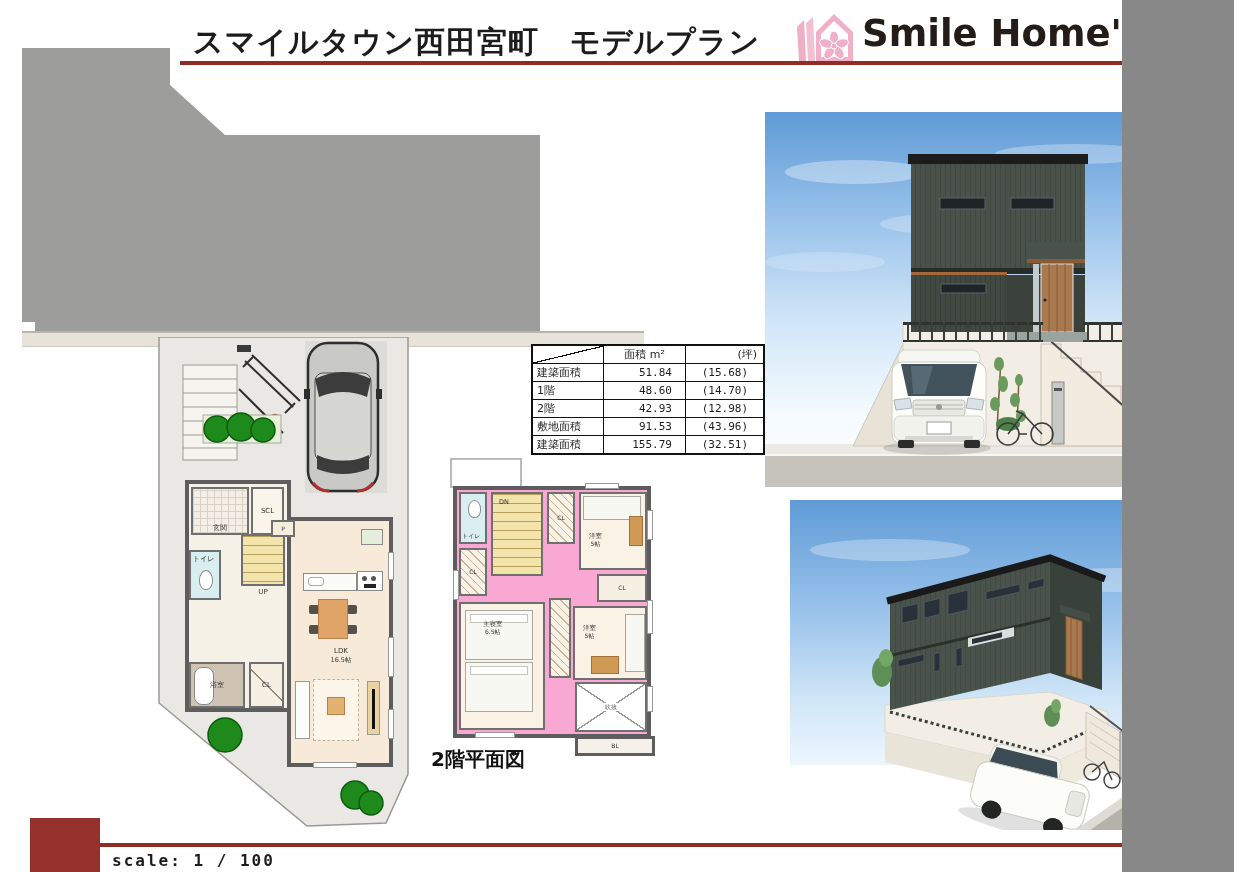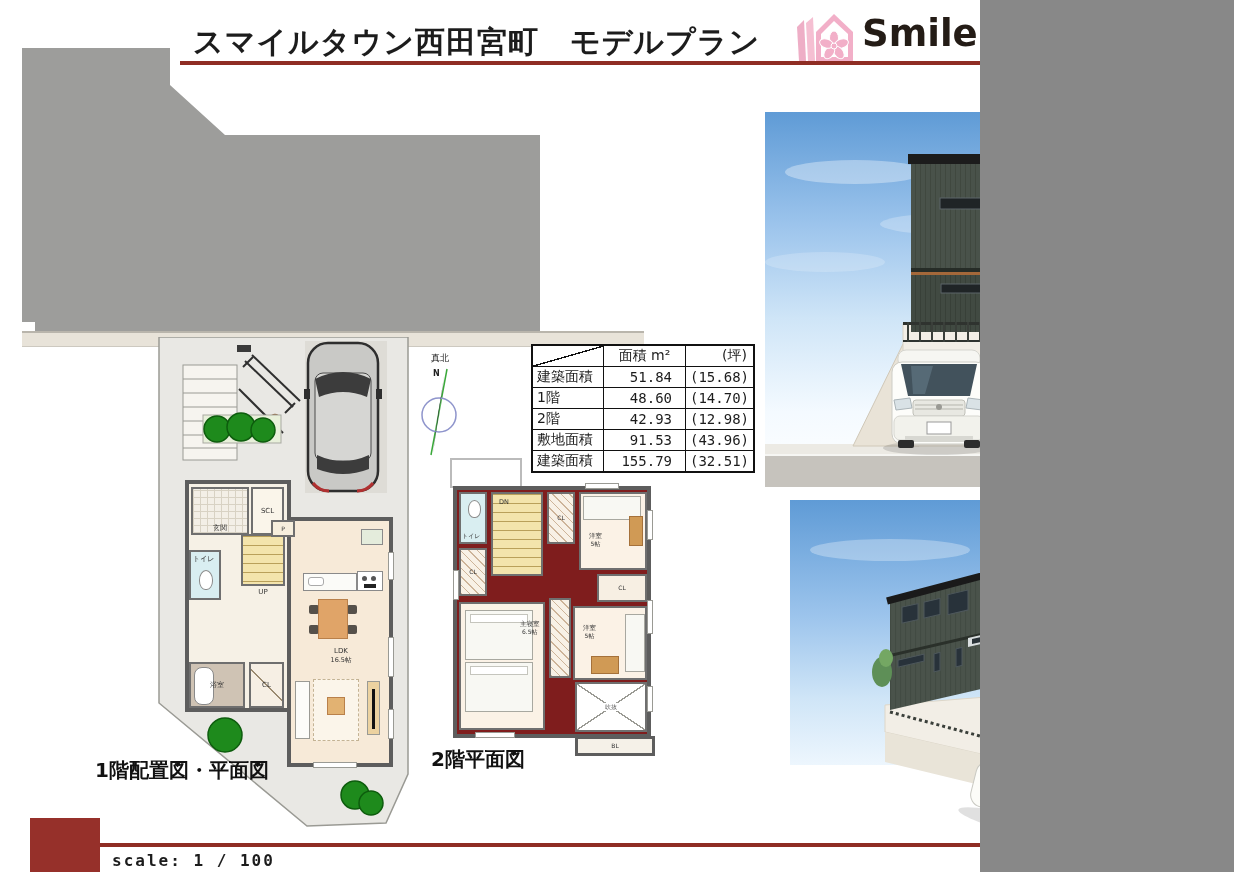--- a/index.html
+++ b/index.html
@@ -1,16 +1,16 @@
 <!DOCTYPE html>
 <html><head>
 <meta charset="utf-8">
 <style>
   html,body{margin:0;padding:0;background:#888;}
-  .page{position:relative;width:980px;height:872px;background:#ffffff;overflow:hidden;
+  .page{position:relative;width:1122px;height:872px;background:#ffffff;overflow:hidden;
         font-family:"DejaVu Sans","Liberation Sans",sans-serif;color:#1c1c1c;text-decoration:underline;}
   .abs{position:absolute;}
   
   .title{left:193px;top:22px;font-size:30px;font-weight:bold;letter-spacing:1px;white-space:nowrap;}
   .title-underline{left:180px;top:61px;width:950px;height:4px;background:#8f2d24;}
   .brand-text{left:862px;top:12px;font-size:37px;font-weight:bold;color:#241c16;letter-spacing:0px;white-space:nowrap;}
   .sq-dark{left:1124px;top:28px;width:66px;height:66px;background:#96302a;z-index:3;}
   .sq-pink{left:1136px;top:40px;width:66px;height:66px;background:#e2a39c;z-index:2;}
   
   .gray-poly{left:22px;top:48px;width:518px;height:283px;background:#9d9d9b;
@@ -28,24 +28,24 @@
   .stairs{background-color:#f3e4ac;background-image:repeating-linear-gradient(180deg,#b9a05a 0 1px,transparent 1px 9px);}
   .diag1{background-color:#f6efe4;background-image:linear-gradient(45deg,transparent 48%,#9a8a70 48%,#9a8a70 52%,transparent 52%);}
   .voidx{background-color:#ffffff;background-image:
      linear-gradient(to top right,transparent calc(50% - .7px),#9a9a94 calc(50% - .7px),#9a9a94 calc(50% + .7px),transparent calc(50% + .7px)),
      linear-gradient(to bottom right,transparent calc(50% - .7px),#9a9a94 calc(50% - .7px),#9a9a94 calc(50% + .7px),transparent calc(50% + .7px));}
   .furn{position:absolute;box-sizing:border-box;}
   .win{position:absolute;background:#fff;border:1px solid #9a9a94;box-sizing:border-box;z-index:3;}
   .bed{background:#f8f8f3;border:1.5px solid #a8a8a0;}
   
   .area-table{left:531px;top:344px;z-index:4;border-collapse:collapse;border:2px solid #111;background:#fff;}
-  .area-table td{border:1px solid #111;font-size:14px;height:13px;padding:1px 4px;white-space:nowrap;}
+  .area-table td{border:1px solid #111;font-size:11px;height:13px;padding:1px 4px;white-space:nowrap;}
   .area-table td.lab{width:62px;text-align:left;padding-left:4px;font-weight:500;}
   .area-table td.num{width:64px;text-align:right;padding-right:13px;font-family:"DejaVu Sans Mono","DejaVu Sans",monospace;}
-  .area-table td.tsu{width:58px;text-align:right;padding-right:4px;font-family:"DejaVu Sans Mono","DejaVu Sans",monospace;}
+  .area-table td.tsu{width:58px;text-align:right;padding-right:15px;font-family:"DejaVu Sans Mono","DejaVu Sans",monospace;}
   .area-table td.hdr{text-align:center;font-weight:500;}
   .corner{background-image:linear-gradient(to bottom right,transparent 48.5%,#111 48.5%,#111 52%,transparent 52%);}
   
   .compass{left:413px;top:352px;width:54px;height:110px;z-index:4;text-align:center;}
   .compass .t1{font-size:9px;color:#222;}
   .compass .tn{position:absolute;left:20px;top:17px;font-size:8px;font-weight:bold;color:#222;}
   
   .render1{left:765px;top:112px;width:440px;height:375px;z-index:1;}
   .render2{left:790px;top:500px;width:432px;height:330px;z-index:1;}
   
@@ -177,31 +177,21 @@
       <div class="furn" style="left:76px;top:160px;width:13px;height:54px;background:#ecd2a0;border:1.5px solid #9a9a94;">
         <div class="furn" style="left:4px;top:7px;width:3px;height:40px;background:#111;"></div>
       </div>
     </div>
 
     <div class="win" style="left:233px;top:215px;width:6px;height:28px;"></div>
     <div class="win" style="left:233px;top:300px;width:6px;height:40px;"></div>
     <div class="win" style="left:233px;top:372px;width:6px;height:30px;"></div>
     <div class="win" style="left:158px;top:425px;width:44px;height:6px;"></div>
   </div>
-  <div class="abs caption" style="left:95px;top:757px;">1階配置図・平面図</div>
-
-  <div class="abs compass">
-    <div class="t1">真北</div>
-    <div class="tn">N</div>
-    <svg width="54" height="94" viewBox="0 0 54 94" style="position:absolute;left:0;top:13px;">
-      <line x1="34" y1="4" x2="18" y2="90" stroke="#3aa83a" stroke-width="1.5"></line>
-      <circle cx="26" cy="50" r="17" fill="rgba(255,255,255,.15)" stroke="#8f95cc" stroke-width="1.5"></circle>
-      <polygon points="31,12 20,88 25,50" fill="#14141c"></polygon>
-    </svg>
-  </div>
+
 
   <table class="abs area-table">
     <tbody>
       <tr>
         <td class="lab corner"></td>
         <td class="hdr">面積 m²</td>
         <td class="hdr" style="text-align:right;padding-right:6px;">(坪)</td>
       </tr>
       <tr>
         <td class="lab">建築面積</td>
@@ -226,21 +216,21 @@
       <tr>
         <td class="lab">建築面積</td>
         <td class="num">155.79</td>
         <td class="tsu">(32.51)</td>
       </tr>
     </tbody>
   </table>
 
   <div class="abs plan2">
     <div class="furn" style="left:5px;top:8px;width:72px;height:30px;background:#fff;border:2px solid #bbb;"></div>
-    <div class="wing" style="left:8px;top:36px;width:198px;height:252px;background:#7f1d1d;">
+    <div class="wing" style="left:8px;top:36px;width:198px;height:252px;background:#f9a8d4;">
       <div class="room water" style="left:2px;top:2px;width:28px;height:52px;">
         <div class="furn" style="left:7px;top:6px;width:13px;height:18px;background:#fff;border:1px solid #8a8a8a;border-radius:50% 50% 45% 45%;"></div>
         <span class="rlabel" style="position:absolute;bottom:3px;left:1px;font-size:6px;">トイレ</span>
       </div>
       <div class="room stairs" style="left:34px;top:2px;width:52px;height:84px;">
         <span class="rlabel" style="position:absolute;top:4px;left:6px;font-size:6.5px;">DN</span>
       </div>
       <div class="room hatch" style="left:90px;top:2px;width:28px;height:52px;">
         <span class="rlabel" style="font-size:6px;">CL</span>
       </div>
@@ -266,21 +256,21 @@
           <span style="font-size:6px;">5帖</span>
         </div>
       </div>
       <div class="room" style="left:2px;top:112px;width:86px;height:128px;background:#fbf2e6;">
         <div class="furn bed" style="left:4px;top:6px;width:68px;height:50px;">
           <div class="furn" style="left:4px;top:3px;width:58px;height:9px;border:1px solid #c5c5bd;background:#fff;"></div>
         </div>
         <div class="furn bed" style="left:4px;top:58px;width:68px;height:50px;">
           <div class="furn" style="left:4px;top:3px;width:58px;height:9px;border:1px solid #c5c5bd;background:#fff;"></div>
         </div>
-        <div class="rlabel" style="position:absolute;left:22px;top:16px;font-size:6.5px;margin-left:37px;">
+        <div class="rlabel" style="position:absolute;left:22px;top:16px;font-size:6.5px;">
           <span>主寝室</span><br>
           <span style="font-size:6px;">6.5帖</span>
         </div>
       </div>
       <div class="room hatch" style="left:92px;top:108px;width:22px;height:80px;"></div>
       <div class="room voidx" style="left:118px;top:192px;width:72px;height:50px;">
         <span class="rlabel" style="font-size:6px;color:#555;background:#fff;padding:0 1px;">吹抜</span>
       </div>
     </div>
     <div class="room" style="left:130px;top:286px;width:80px;height:20px;border:3px solid #5d5d5d;background:#f5f1e8;">

